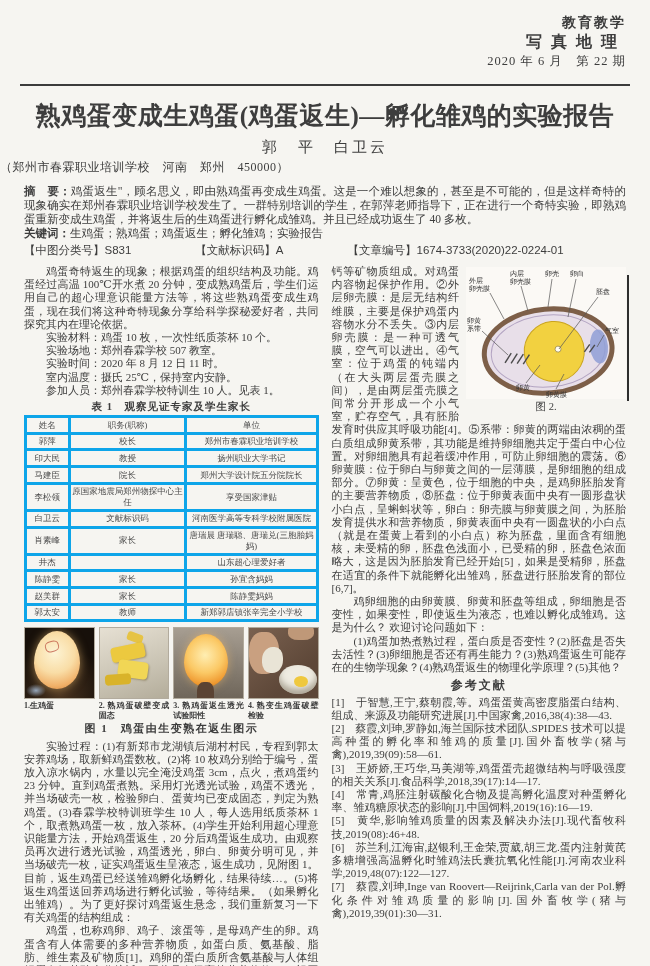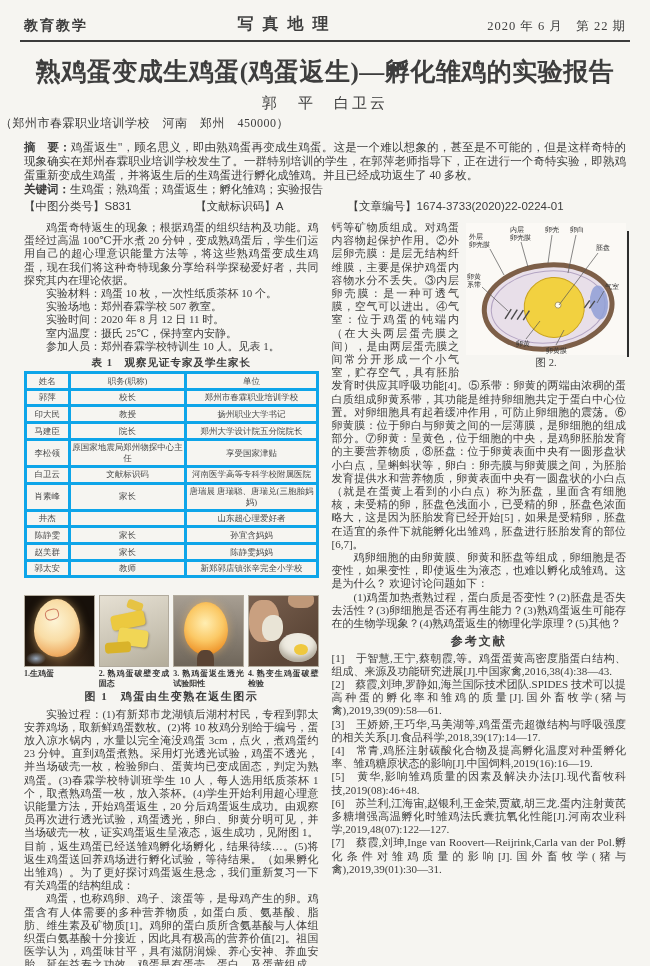--- a/index.html
+++ b/index.html
@@ -5,21 +5,21 @@
   html,body{margin:0;padding:0;}
   body{
     width:650px;height:966px;overflow:hidden;
     background:#f6f5f1;
     color:#3d3d3d;
     font-family:"Liberation Serif","DejaVu Serif",serif;
     outline:1px solid #ddd;
   }
   .page{padding-top:6px;}
   
-  .header{display:flex;justify-content:space-between;align-items:flex-end;padding:8px 24px 5px;}
+  .header{display:flex;justify-content:space-between;align-items:flex-end;padding:8px 24px 14px;flex-direction:column;}
   .header-section{font-family:"Liberation Sans","DejaVu Sans",sans-serif;font-weight:bold;font-size:14px;letter-spacing:2px;}
   .journal-name{font-weight:bold;font-size:16px;letter-spacing:9px;}
   .journal-issue{font-size:12.5px;letter-spacing:1px;}
   .rule{height:2px;background:#3c3c3c;margin:0 20px;}
   
   .title{font-size:25px;font-weight:bold;text-align:center;margin:13px 14px 6px;letter-spacing:0.5px;}
   .authors{text-align:center;font-size:15px;letter-spacing:3px;margin:2px 0;}
   .affiliation{text-align:left;font-size:12px;margin:2px 0 8px;letter-spacing:0.5px;}
   
   .abstract-block{padding:0 24px;font-size:11.5px;line-height:14px;text-align:justify;}
@@ -29,21 +29,21 @@
   .columns{display:flex;gap:13px;padding:5px 24px 0;font-size:11px;line-height:13.2px;text-align:justify;}
   .col{flex:1;min-width:0;}
   p{margin:0;}
   .indent{text-indent:2em;}
   
   .table-caption{text-align:center;font-weight:bold;font-size:10.5px;margin:3px 0 2px;letter-spacing:1px;}
   table.t1{width:100%;border-collapse:collapse;font-size:8.5px;line-height:1.25;text-align:center;color:#4a4a4a;}
   .t1 th,.t1 td{border:3px solid #0ea5e9;padding:1.5px 1px;font-weight:normal;}
   .t1 col.c1{width:15%;} .t1 col.c2{width:40%;} .t1 col.c3{width:45%;}
   
-  .fig1{margin:17px 0 0;}
+  .fig1{margin:5px 0 0;}
   .fig1-row{display:flex;gap:4px;}
   .fig1-cell{flex:1;min-width:0;}
   .photo{height:70px;border:1px solid #b2ab9d;position:relative;overflow:hidden;}
   .photo div{position:absolute;}
   .photo-label{font-size:8px;line-height:9.5px;margin-top:2px;min-height:19px;font-weight:bold;color:#3a3a3a;}
   .fig1-caption{text-align:center;font-size:11px;font-weight:bold;margin:2px 0 4px;letter-spacing:1.5px;}
   
   .p1{background:radial-gradient(circle at 50% 95%,#4a3420 0%,#17100a 65%);}
   .p1 .egg{left:9px;top:3px;width:46px;height:58px;border-radius:50% 50% 50% 50%/55% 55% 45% 45%;
     background:radial-gradient(circle at 45% 38%,#fdf4d5 0%,#f9dda6 45%,#f0b068 75%,#cc7c34 100%);

